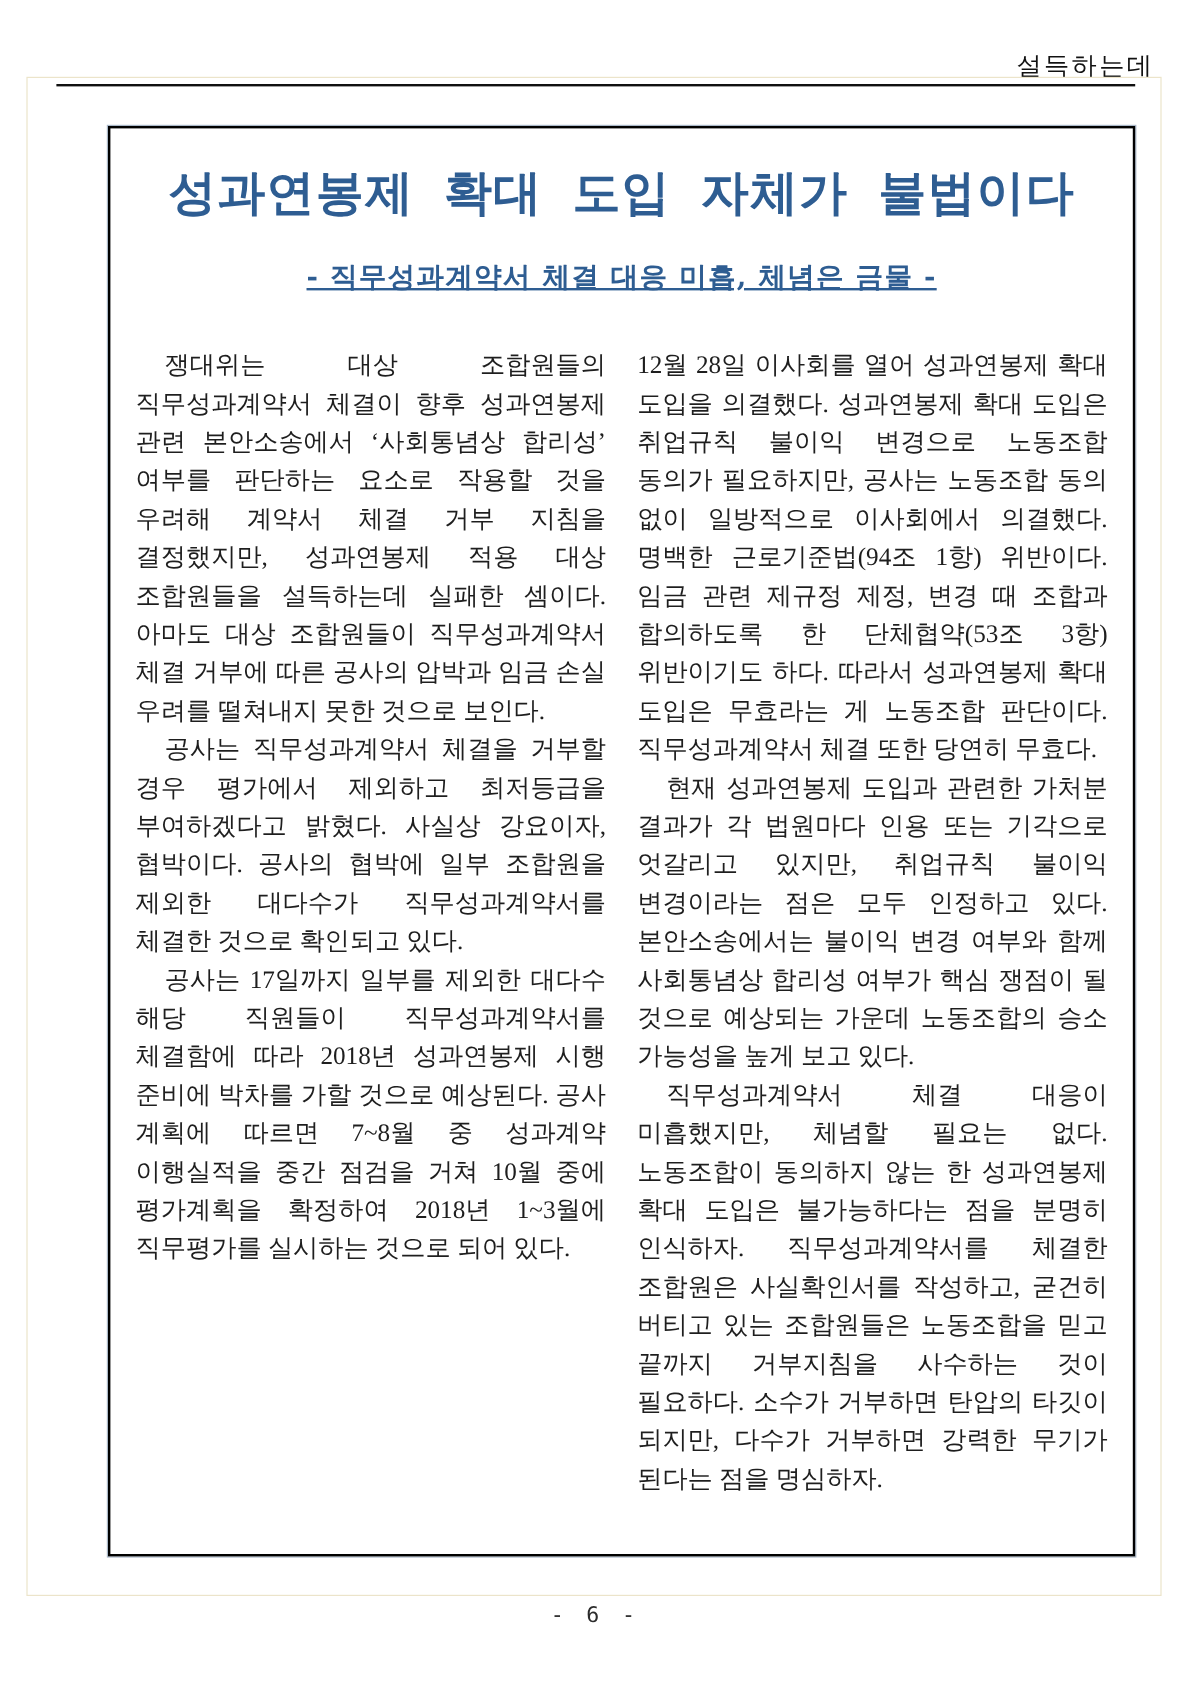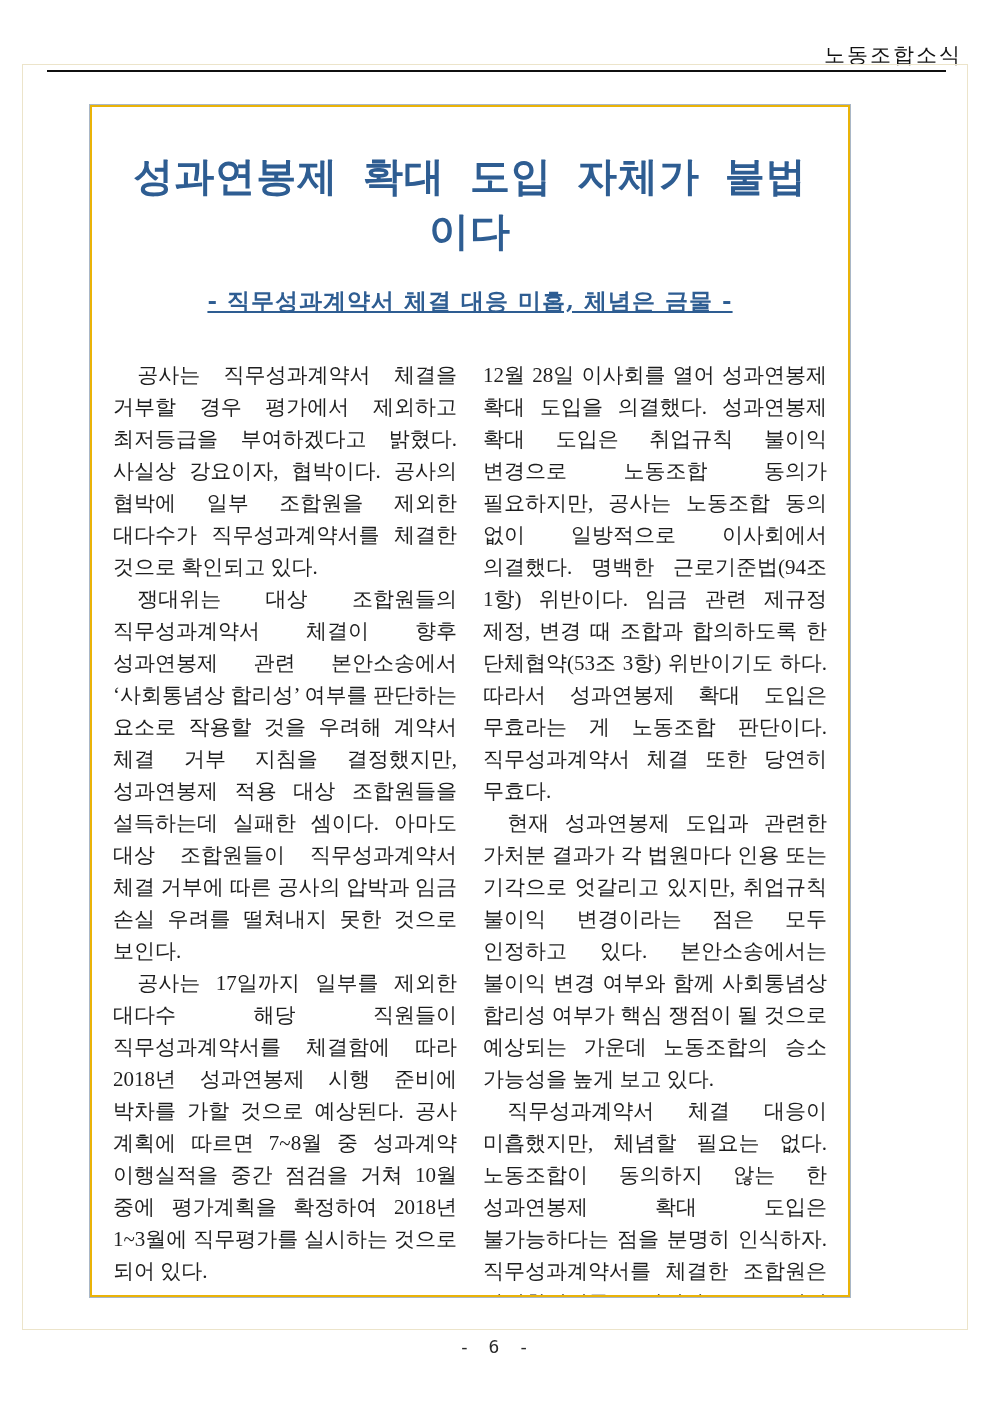--- a/index.html
+++ b/index.html
@@ -20,26 +20,26 @@
     position: absolute; top: 70px; left: 47px;
     width: 899px; height: 2px; background: #101010;
   }
   .outer-frame {
     position: absolute; left: 22px; top: 64px;
     width: 946px; height: 1266px;
     border: 1px solid #ece4ca;
   }
   .content-box {
     position: absolute; left: 90px; top: 105px;
-    width: 760px; height: 1192px;
-    border: 2px solid #eab308;
+    width: 856px; height: 1192px;
+    border: 2px solid #000000;
     box-shadow: 0 0 0 1px #a9b7c7;
     background: #ffffff;
     overflow: hidden;
-    padding: 16px 21px;
+    padding: 0 21px;
   }
   .article-title {
     margin-top: 26px;
     text-align: center;
     color: #2e5d92;
     font-size: 40px;
     font-weight: bold;
     letter-spacing: 1px;
     word-spacing: 10px;
     font-family: "DejaVu Serif", serif;
@@ -77,37 +77,37 @@
     text-align: center;
     font-size: 18px;
     letter-spacing: 4px;
     color: #2b2b2b;
     font-family: "DejaVu Sans Mono", monospace;
   }
 </style>
 </head>
 <body>
 
-<div class="running-head">노동조합소식</div>
+<div class="running-head">설득하는데</div>
 
 <div class="head-rule"></div>
 
 <div class="outer-frame"></div>
 
 <div class="content-box">
 
   <h1 class="article-title">성과연봉제 확대 도입 자체가 불법이다</h1>
 
   <div class="article-subtitle">- 직무성과계약서 체결 대응 미흡, 체념은 금물 -</div>
 
   <div class="columns">
 
     <div class="col">
+      <p>쟁대위는 대상 조합원들의 직무성과계약서 체결이 향후 성과연봉제 관련 본안소송에서 ‘사회통념상 합리성’ 여부를 판단하는 요소로 작용할 것을 우려해 계약서 체결 거부 지침을 결정했지만, 성과연봉제 적용 대상 조합원들을 설득하는데 실패한 셈이다. 아마도 대상 조합원들이 직무성과계약서 체결 거부에 따른 공사의 압박과 임금 손실 우려를 떨쳐내지 못한 것으로 보인다.</p>
       <p>공사는 직무성과계약서 체결을 거부할 경우 평가에서 제외하고 최저등급을 부여하겠다고 밝혔다. 사실상 강요이자, 협박이다. 공사의 협박에 일부 조합원을 제외한 대다수가 직무성과계약서를 체결한 것으로 확인되고 있다.</p>
-      <p>쟁대위는 대상 조합원들의 직무성과계약서 체결이 향후 성과연봉제 관련 본안소송에서 ‘사회통념상 합리성’ 여부를 판단하는 요소로 작용할 것을 우려해 계약서 체결 거부 지침을 결정했지만, 성과연봉제 적용 대상 조합원들을 설득하는데 실패한 셈이다. 아마도 대상 조합원들이 직무성과계약서 체결 거부에 따른 공사의 압박과 임금 손실 우려를 떨쳐내지 못한 것으로 보인다.</p>
       <p>공사는 17일까지 일부를 제외한 대다수 해당 직원들이 직무성과계약서를 체결함에 따라 2018년 성과연봉제 시행 준비에 박차를 가할 것으로 예상된다. 공사 계획에 따르면 7~8월 중 성과계약 이행실적을 중간 점검을 거쳐 10월 중에 평가계획을 확정하여 2018년 1~3월에 직무평가를 실시하는 것으로 되어 있다.</p>
 
     </div>
 
     <div class="col">
       <p style="text-indent:0;">12월 28일 이사회를 열어 성과연봉제 확대 도입을 의결했다. 성과연봉제 확대 도입은 취업규칙 불이익 변경으로 노동조합 동의가 필요하지만, 공사는 노동조합 동의 없이 일방적으로 이사회에서 의결했다. 명백한 근로기준법(94조 1항) 위반이다. 임금 관련 제규정 제정, 변경 때 조합과 합의하도록 한 단체협약(53조 3항) 위반이기도 하다. 따라서 성과연봉제 확대 도입은 무효라는 게 노동조합 판단이다. 직무성과계약서 체결 또한 당연히 무효다.</p>
       <p>현재 성과연봉제 도입과 관련한 가처분 결과가 각 법원마다 인용 또는 기각으로 엇갈리고 있지만, 취업규칙 불이익 변경이라는 점은 모두 인정하고 있다. 본안소송에서는 불이익 변경 여부와 함께 사회통념상 합리성 여부가 핵심 쟁점이 될 것으로 예상되는 가운데 노동조합의 승소 가능성을 높게 보고 있다.</p>
       <p>직무성과계약서 체결 대응이 미흡했지만, 체념할 필요는 없다. 노동조합이 동의하지 않는 한 성과연봉제 확대 도입은 불가능하다는 점을 분명히 인식하자. 직무성과계약서를 체결한 조합원은 사실확인서를 작성하고, 굳건히 버티고 있는 조합원들은 노동조합을 믿고 끝까지 거부지침을 사수하는 것이 필요하다. 소수가 거부하면 탄압의 타깃이 되지만, 다수가 거부하면 강력한 무기가 된다는 점을 명심하자.</p>
     </div>
 

